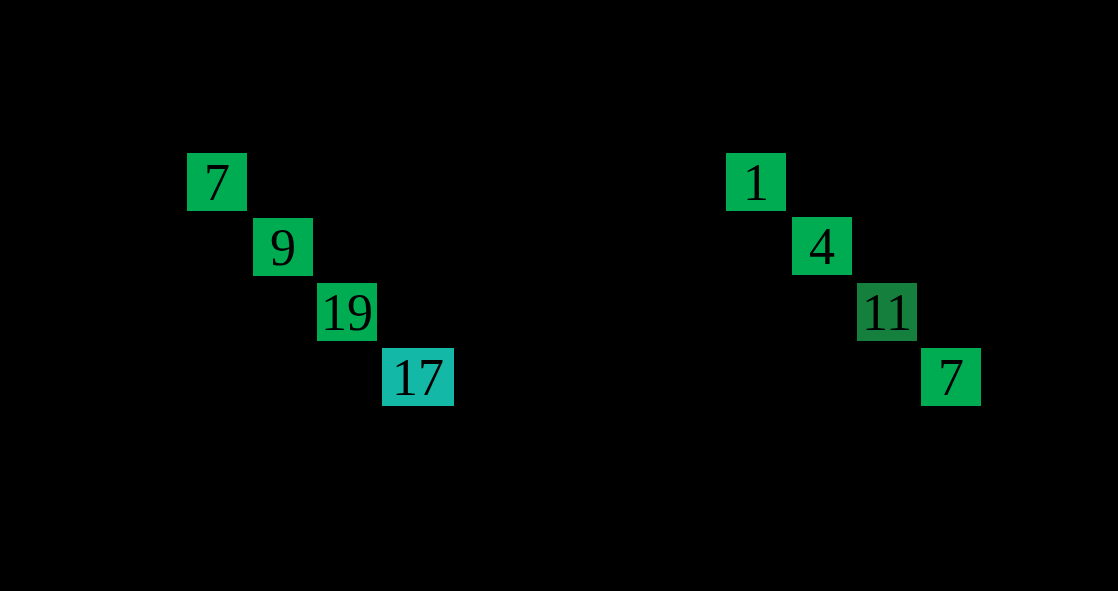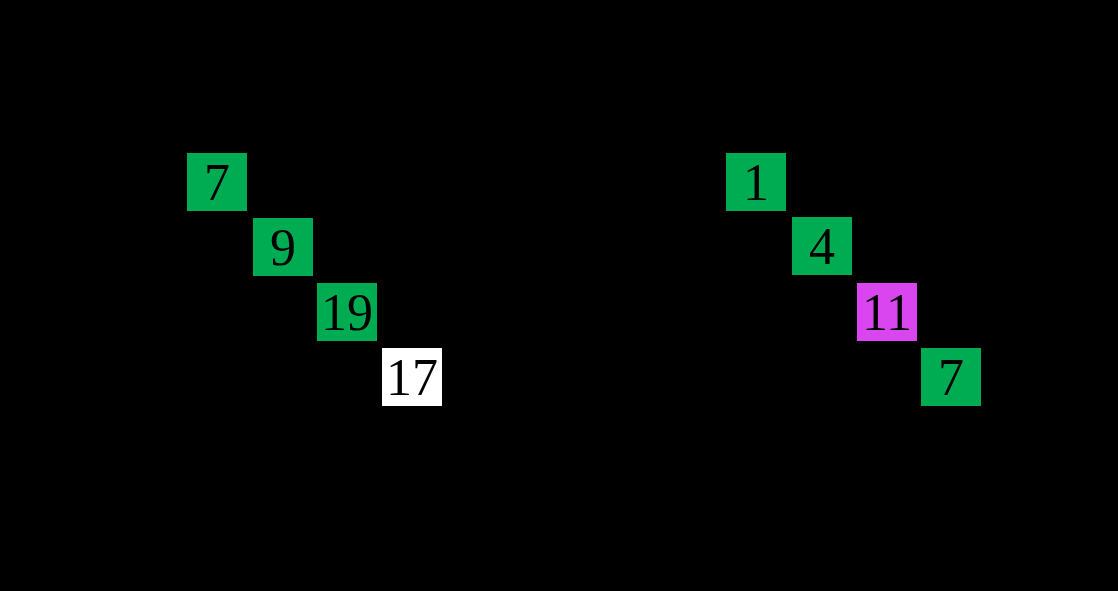--- a/index.html
+++ b/index.html
@@ -36,28 +36,28 @@
 <div class="canvas" style="background: rgb(0, 0, 0);">
     <div class="cell" style="left: 187px; top: 153px; width: 60px; height: 58px; background: rgb(0, 172, 82);">
       <span class="cell-value" style="color: rgb(0, 0, 0);">7</span>
     </div>
     <div class="cell" style="left: 253px; top: 218px; width: 60px; height: 58px; background: rgb(0, 172, 82);">
       <span class="cell-value" style="color: rgb(0, 0, 0);">9</span>
     </div>
     <div class="cell" style="left: 317px; top: 283px; width: 60px; height: 58px; background: rgb(0, 172, 82);">
       <span class="cell-value" style="color: rgb(0, 0, 0);">19</span>
     </div>
-    <div class="cell" style="left: 382px; top: 348px; width: 60px; height: 58px; background: #ffffff;">
+    <div class="cell" style="left: 382px; top: 348px; width: 72px; height: 58px; background: #14b8a6;">
       <span class="cell-value" style="color: rgb(0, 0, 0);">17</span>
     </div>
     <div class="cell" style="left: 726px; top: 153px; width: 60px; height: 58px; background: rgb(0, 172, 82);">
       <span class="cell-value" style="color: rgb(0, 0, 0);">1</span>
     </div>
     <div class="cell" style="left: 792px; top: 217px; width: 60px; height: 58px; background: rgb(0, 172, 82);">
       <span class="cell-value" style="color: rgb(0, 0, 0);">4</span>
     </div>
-    <div class="cell" style="left: 857px; top: 283px; width: 60px; height: 58px; background: #d946ef;">
+    <div class="cell" style="left: 857px; top: 283px; width: 60px; height: 58px; background: #15803d;">
       <span class="cell-value" style="color: rgb(0, 0, 0);">11</span>
     </div>
     <div class="cell" style="left: 921px; top: 348px; width: 60px; height: 58px; background: rgb(0, 172, 82);">
       <span class="cell-value" style="color: rgb(0, 0, 0);">7</span>
     </div>
   </div>
 
 </body></html>

